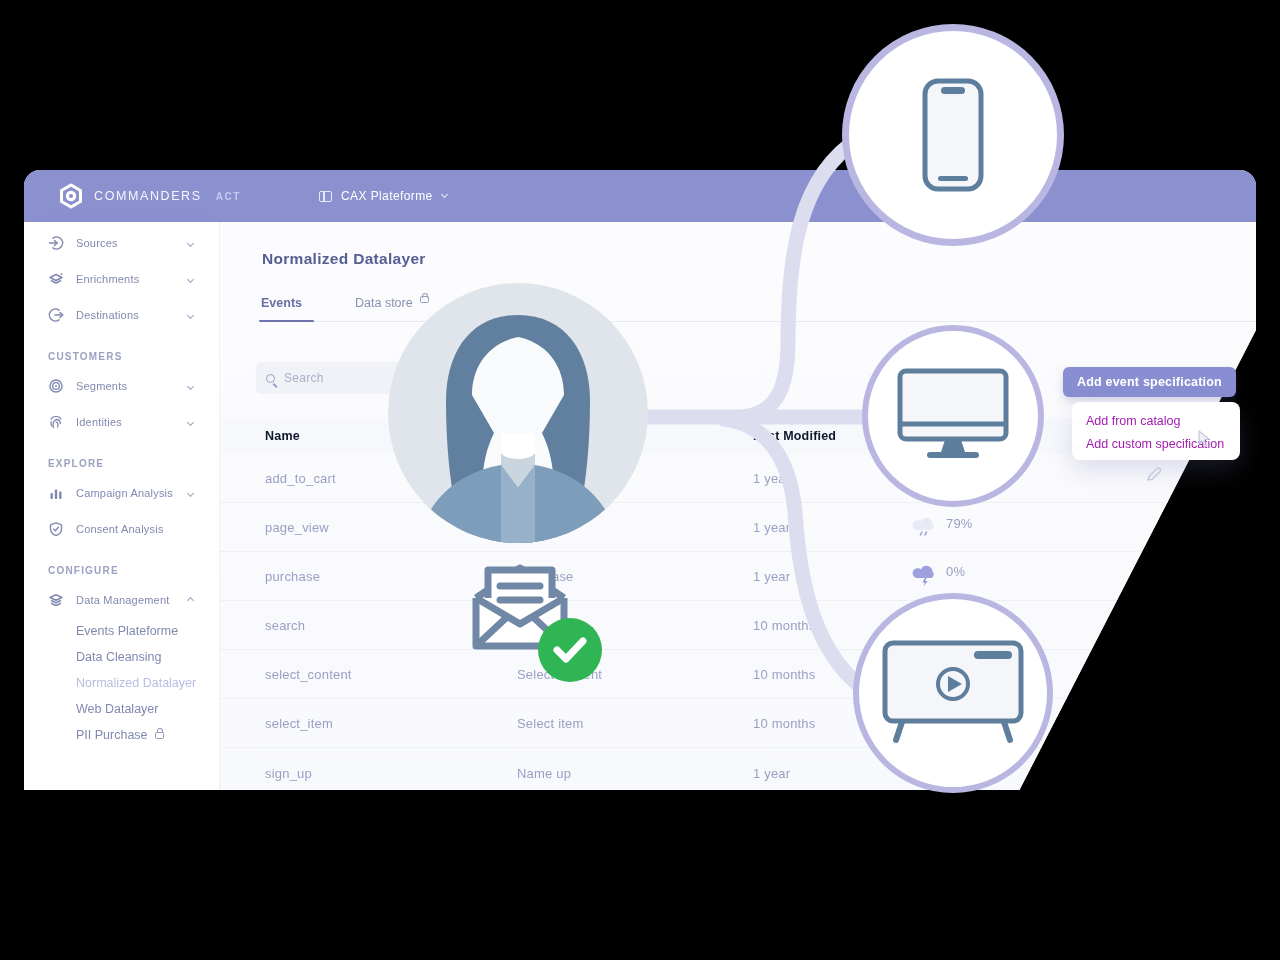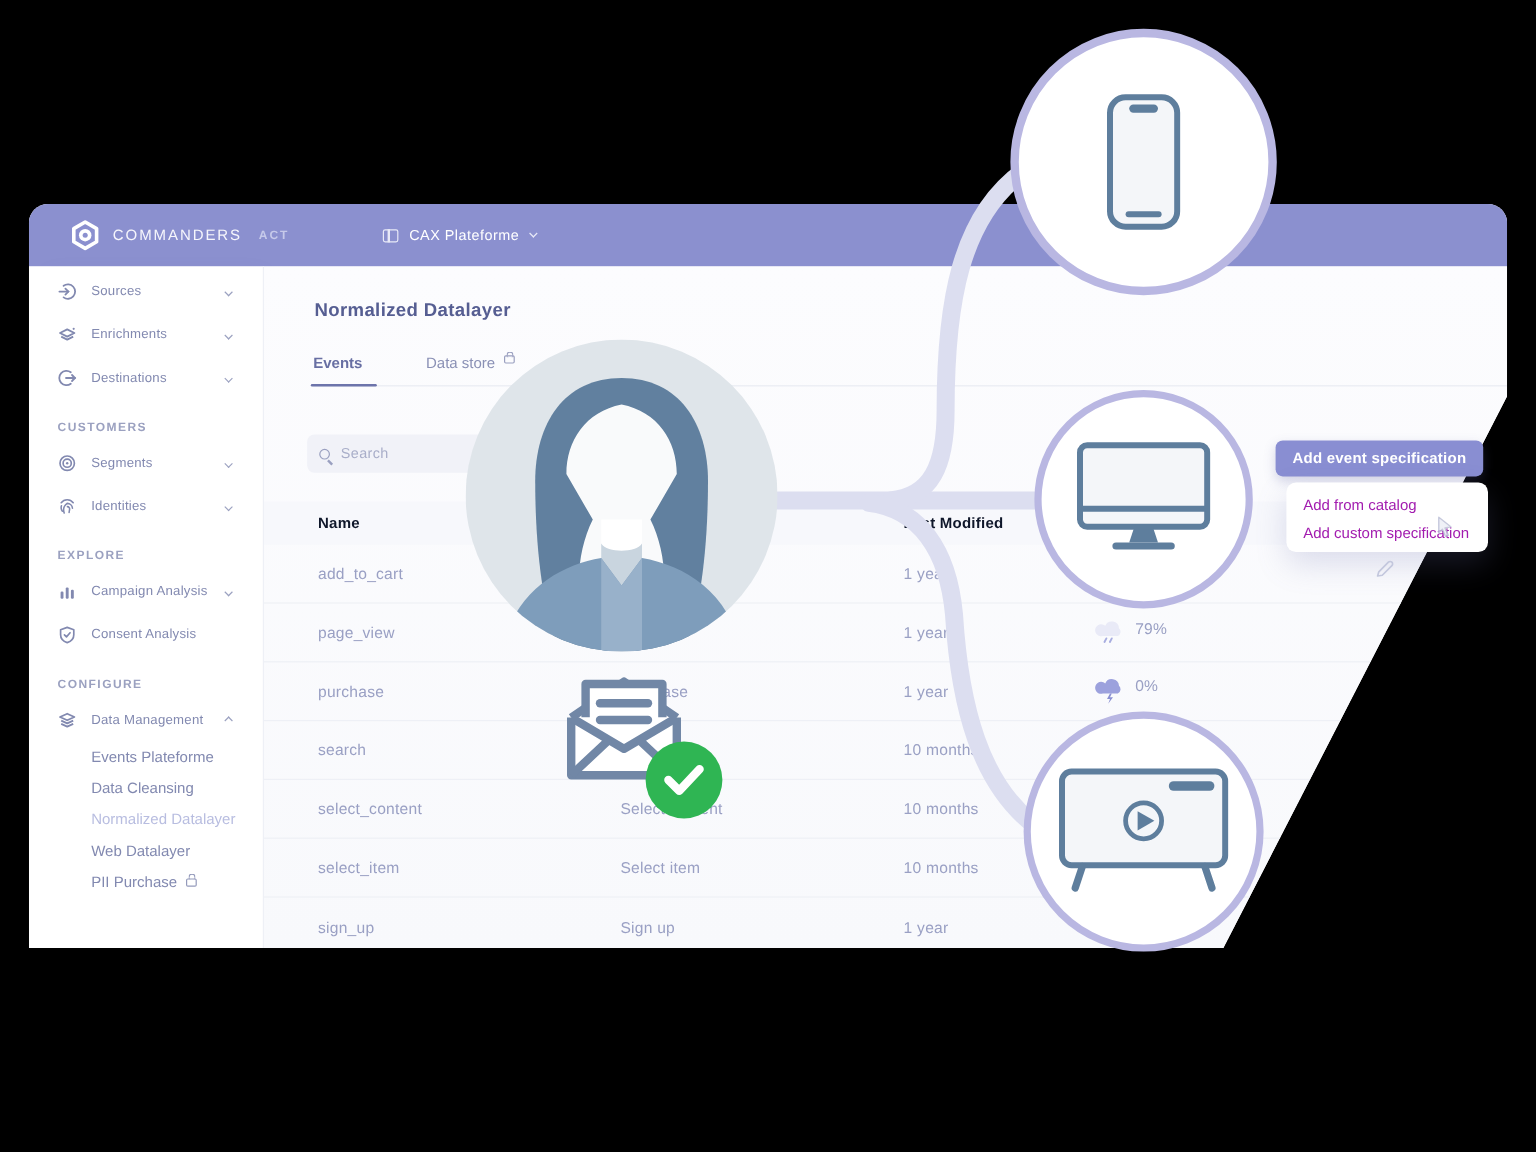--- a/index.html
+++ b/index.html
@@ -299,21 +299,21 @@
           <span class="cell c2">Select content</span>
           <span class="cell c3">10 months</span>
         </div>
         <div class="trow">
           <span class="cell c1">select_item</span>
           <span class="cell c2">Select item</span>
           <span class="cell c3">10 months</span>
         </div>
         <div class="trow" style="border-bottom:none;">
           <span class="cell c1">sign_up</span>
-          <span class="cell c2">Sign up</span>
+          <span class="cell c2">Name up</span>
           <span class="cell c3">1 year</span>
         </div>
       </div>
     </div>
   </div>
 
   <svg class="conn" width="1280" height="960" viewBox="0 0 1280 960">
     <g fill="none" stroke="#dcdef0" stroke-width="15" stroke-linecap="round">
       <path d="M648 417 H 866"></path>
       <path d="M742 417 C 776 414 788 388 788 342 C 788 258 798 176 860 138"></path>

